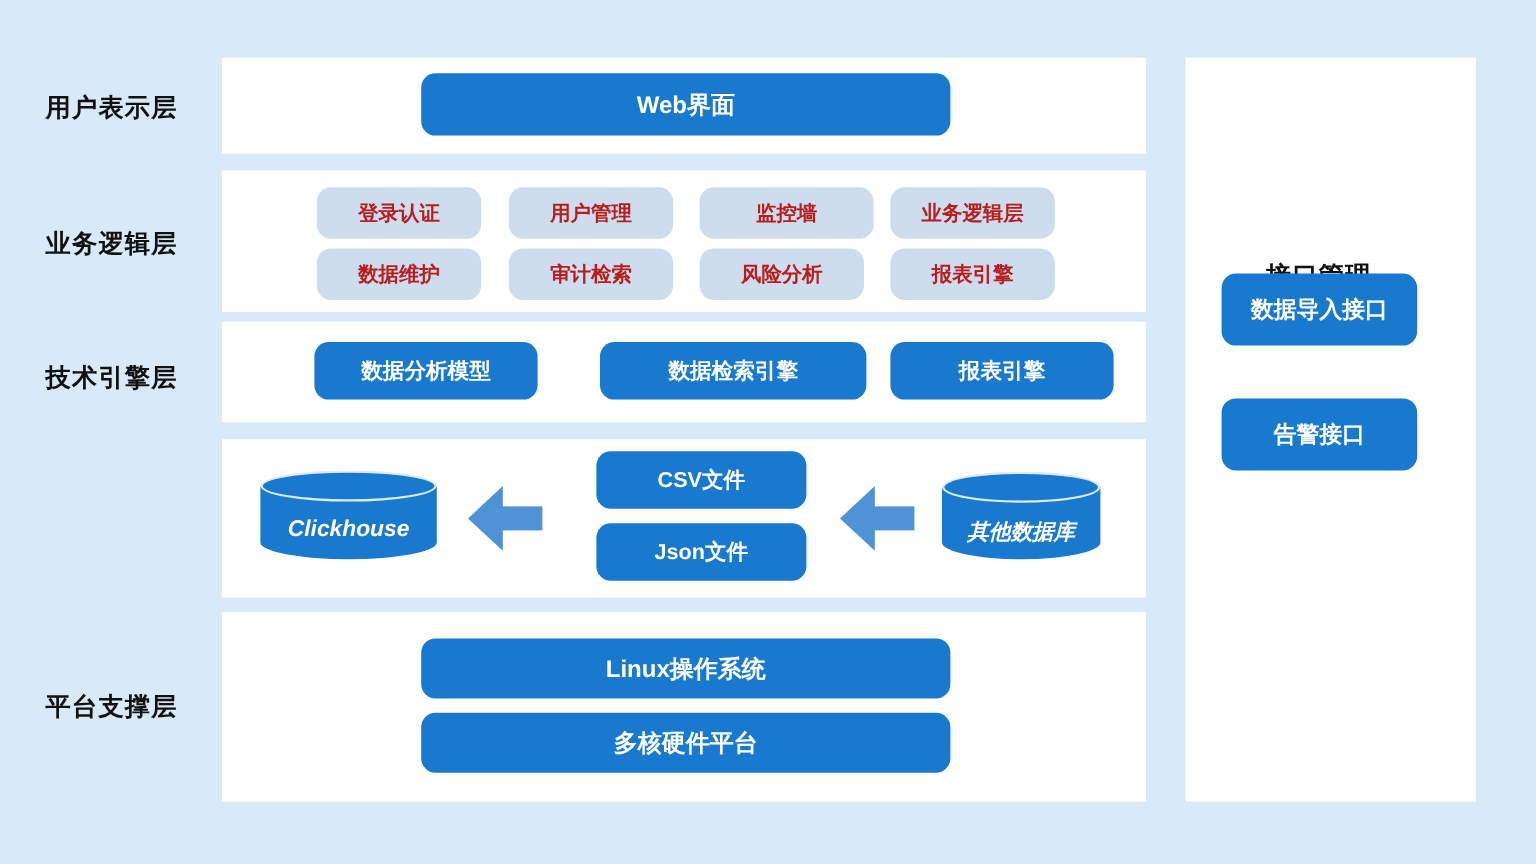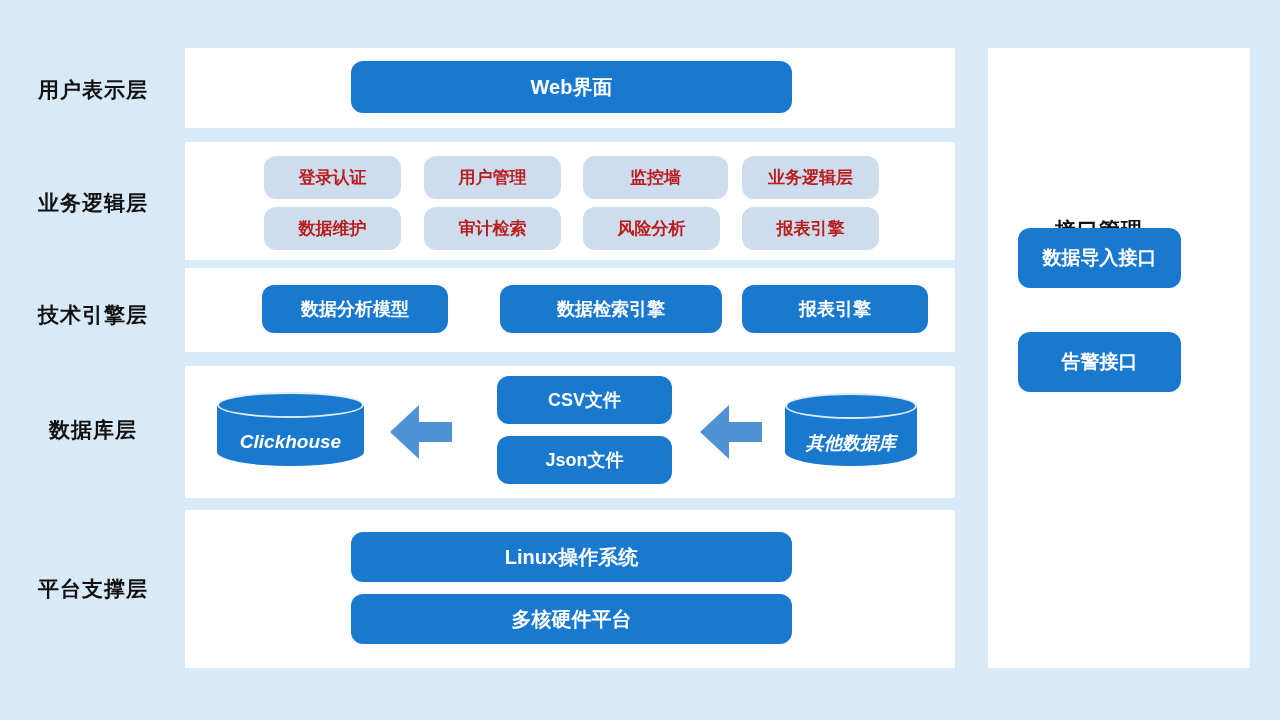--- a/index.html
+++ b/index.html
@@ -12,21 +12,21 @@
   .canvas{position:relative;width:1280px;height:720px;}
   .row-label{
     position:absolute;left:0;width:186px;
     text-align:center;font-size:21px;font-weight:bold;color:#111;
     letter-spacing:1px;
   }
   .panel{
     position:absolute;left:185px;width:770px;background:#ffffff;
   }
   .side-panel{
-    position:absolute;left:988px;top:48px;width:262px;height:620px;background:#ffffff;
+    position:absolute;left:988px;top:48px;width:222px;height:620px;background:#ffffff;padding-left:20px;
   }
   .btn{
     position:absolute;display:flex;align-items:center;justify-content:center;
     font-weight:bold;border-radius:12px;box-sizing:border-box;
   }
   .blue{background:#1979cf;color:#ffffff;}
   .light{background:#cdddee;color:#b91c1c;}
   
   .cylinder{position:absolute;}
   .cyl-top{
@@ -63,21 +63,20 @@
   }
 </style>
 </head>
 <body>
 
 <div class="canvas">
 
   <div class="row-label" style="top:76px">用户表示层</div>
   <div class="row-label" style="top:189px">业务逻辑层</div>
   <div class="row-label" style="top:301px">技术引擎层</div>
-  <div class="row-label" style="top:416px">数据库层</div>
   <div class="row-label" style="top:575px">平台支撑层</div>
 
   <div class="panel" style="top:48px;height:80px">
     <div class="btn blue" style="left:166px;top:13px;width:441px;height:52px;font-size:20px">Web界面</div>
   </div>
 
   <div class="panel" style="top:142px;height:118px">
     <div class="btn light" style="left:79px;top:14px;width:137px;height:43px;font-size:17px">登录认证</div>
     <div class="btn light" style="left:239px;top:14px;width:137px;height:43px;font-size:17px">用户管理</div>
     <div class="btn light" style="left:398px;top:14px;width:145px;height:43px;font-size:17px">监控墙</div>

